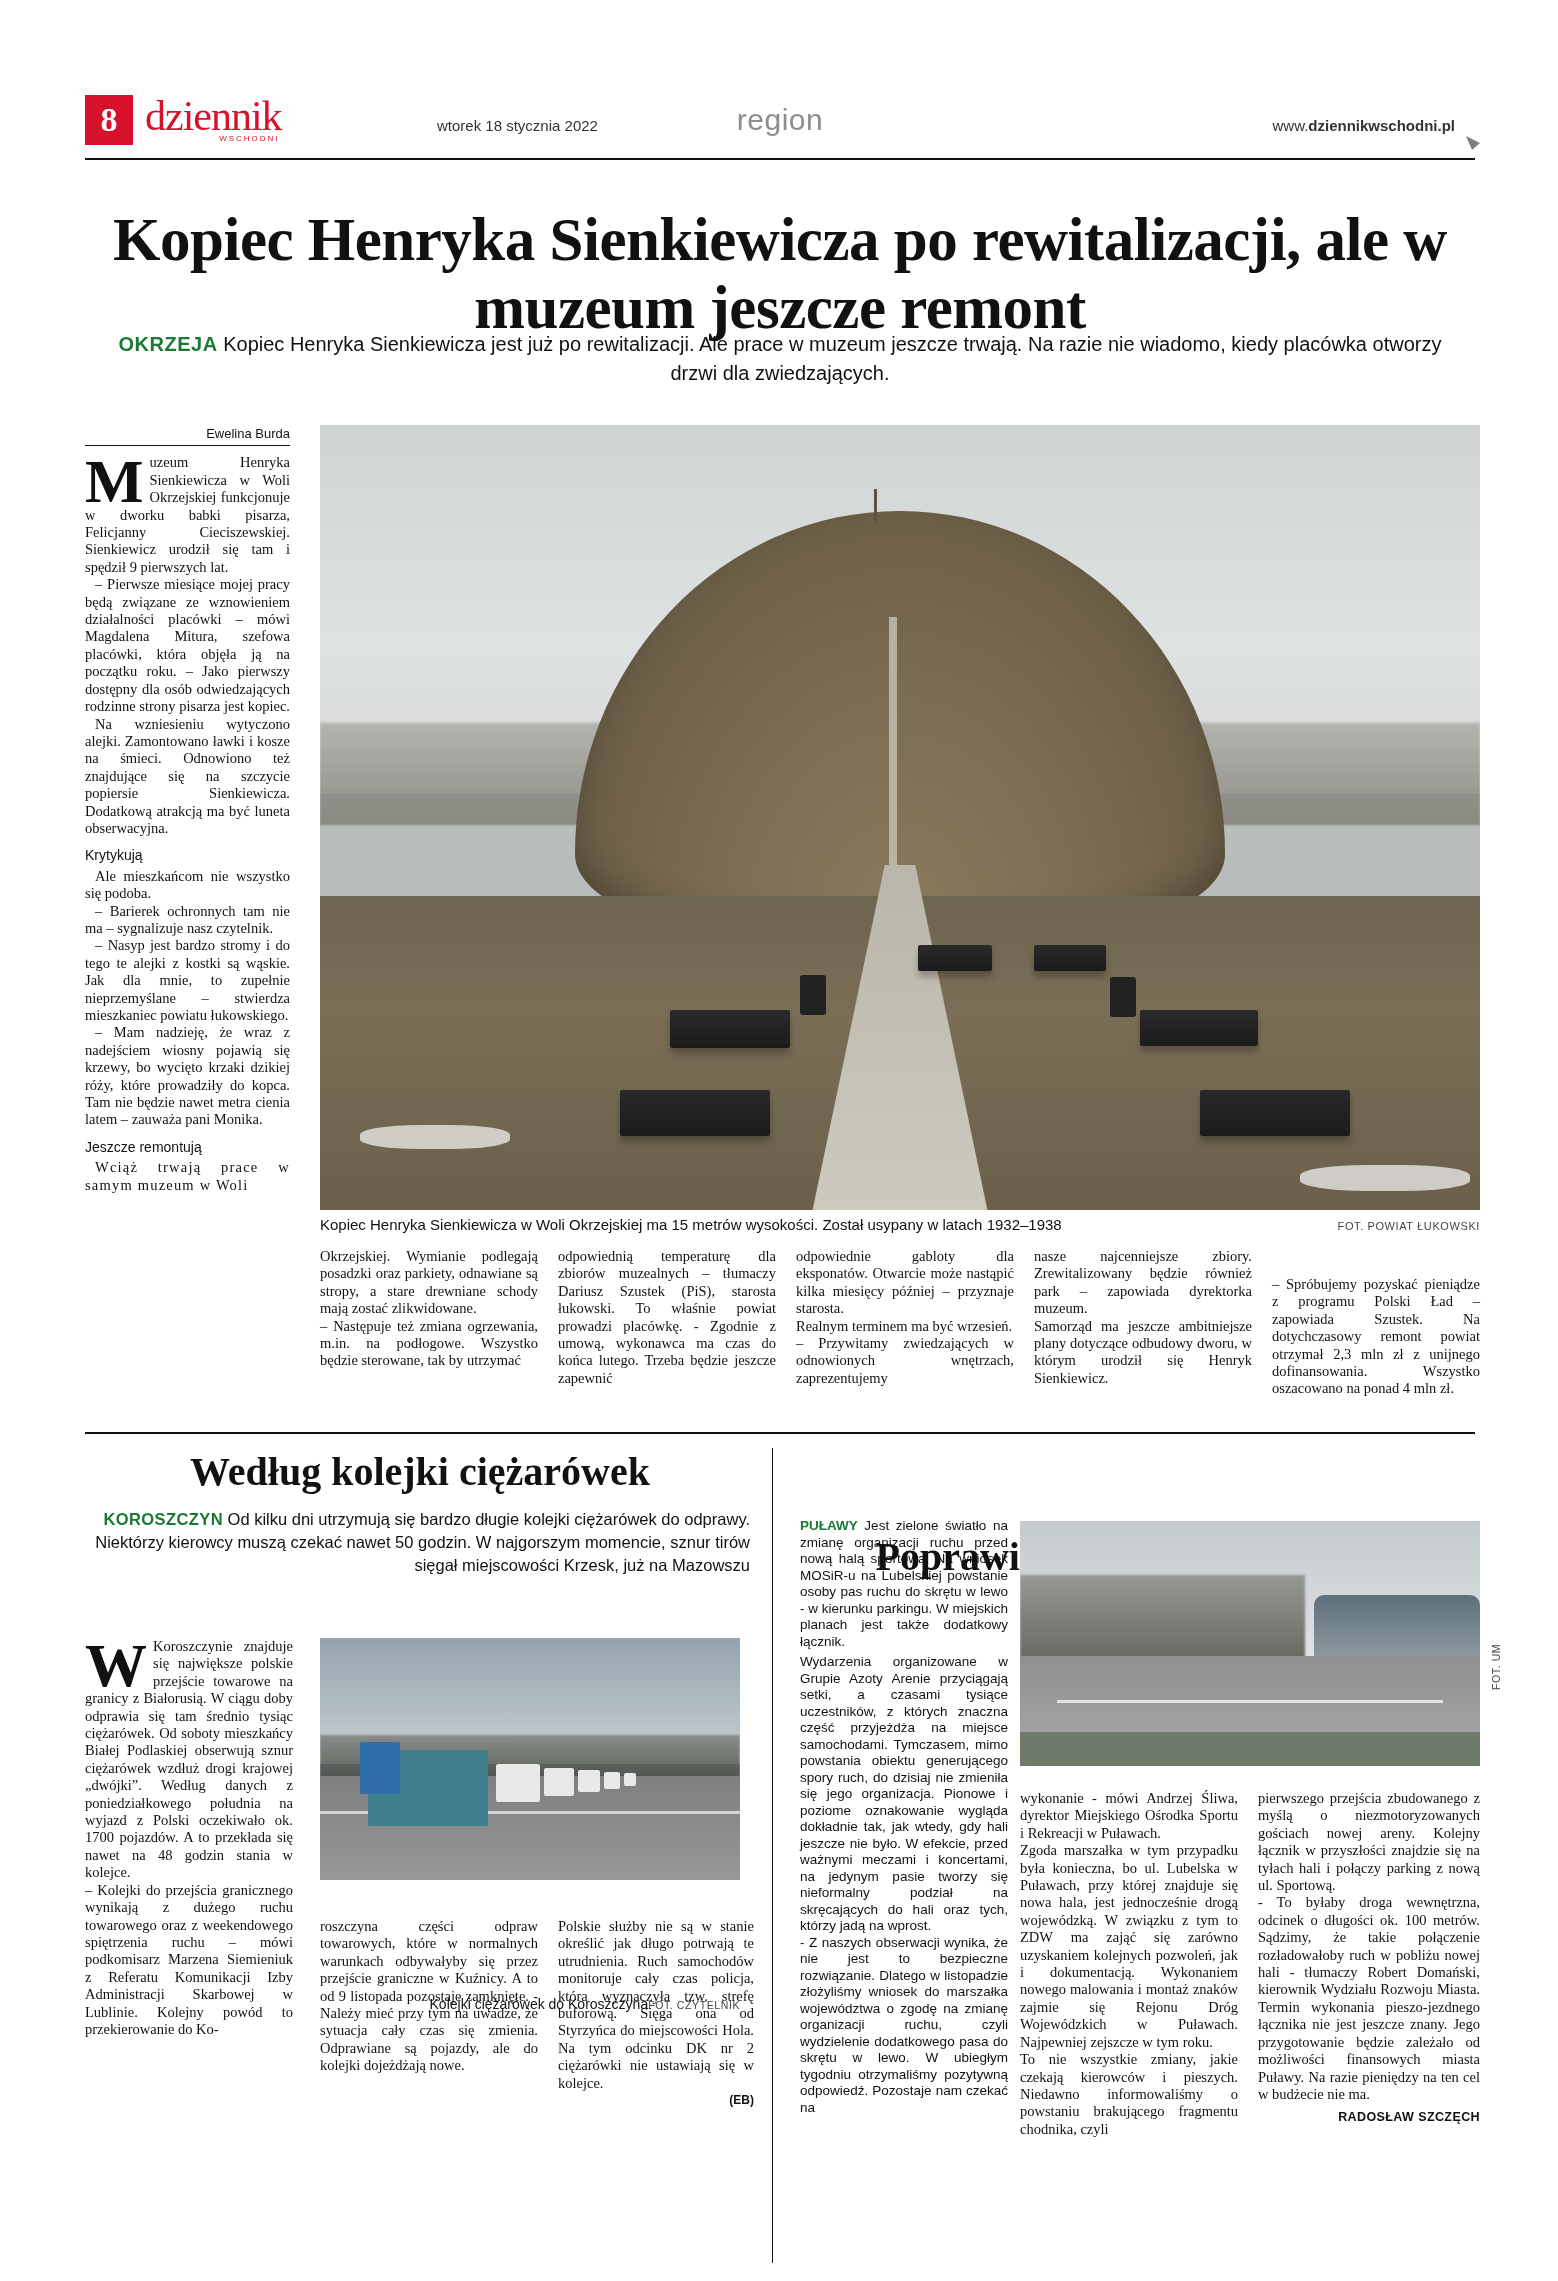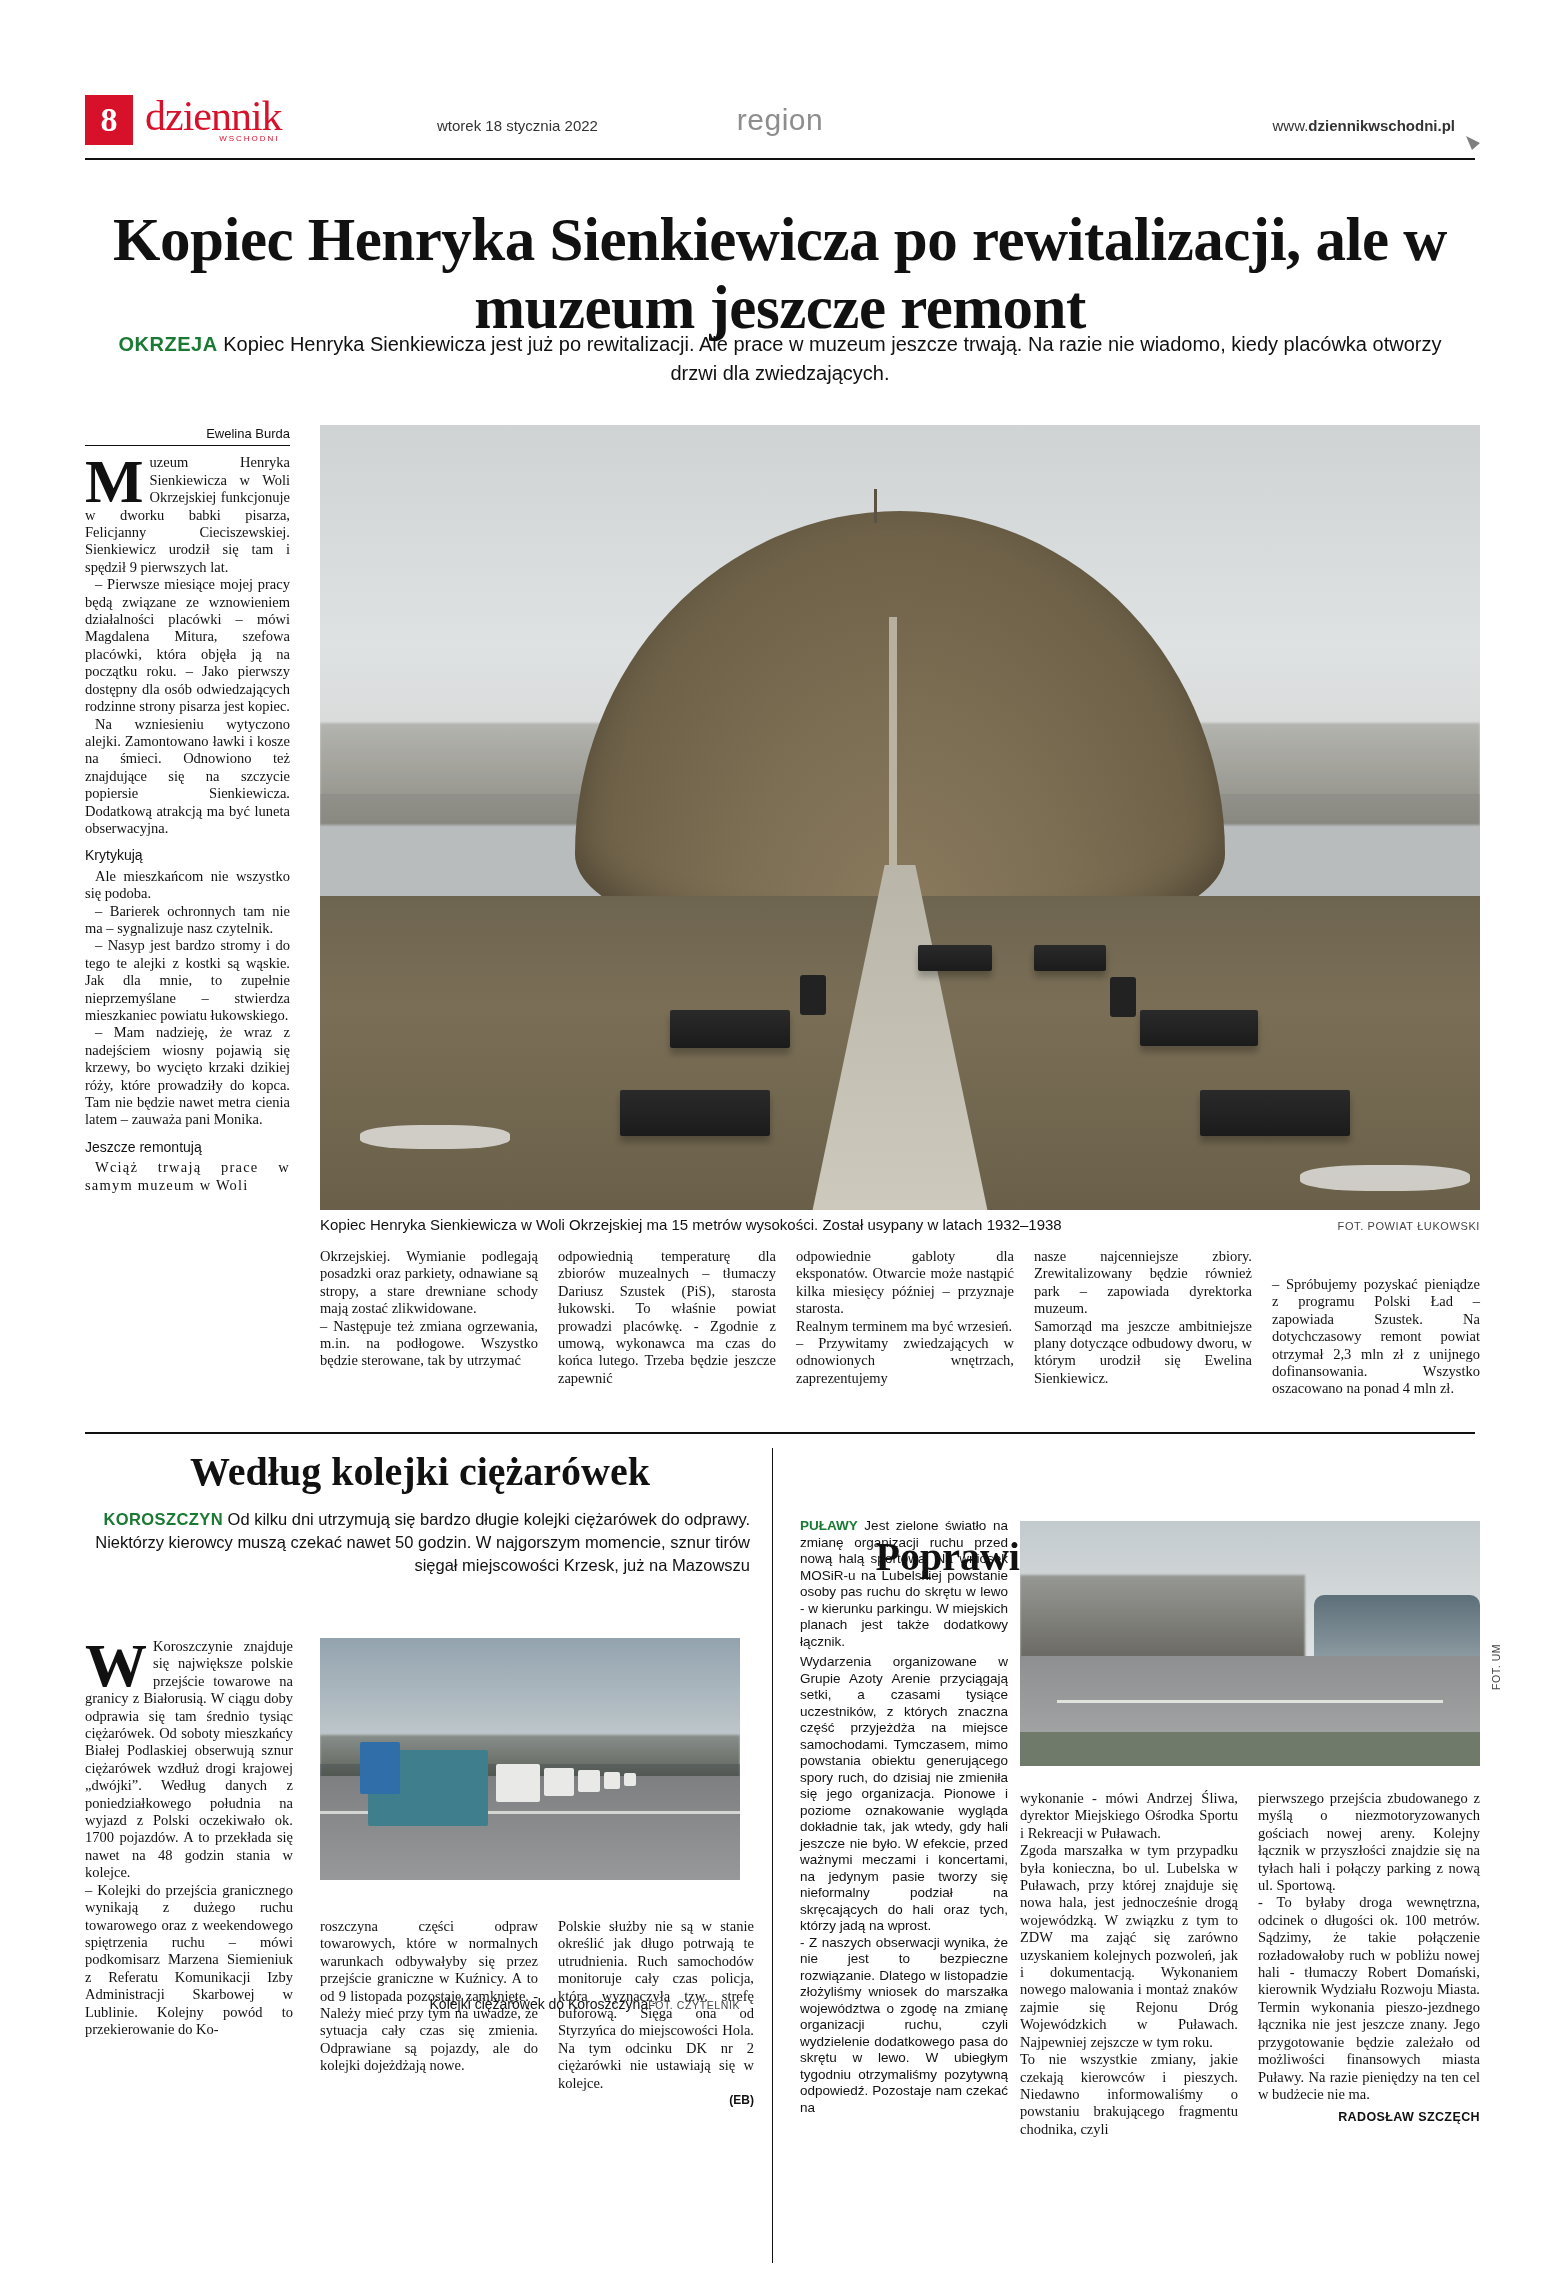--- a/index.html
+++ b/index.html
@@ -436,21 +436,21 @@
     <p style="text-indent:10px;letter-spacing:1.2px">Wciąż trwają prace w samym muzeum w Woli</p>
   </div>
 
   <div class="col" id="col-b1" style="white-space:pre-line">Okrzejskiej. Wymianie podlegają posadzki oraz parkiety, odnawiane są stropy, a stare drewniane schody mają zostać zlikwidowane.
 – Następuje też zmiana ogrzewania, m.in. na podłogowe. Wszystko będzie sterowane, tak by utrzymać</div>
   <div class="col" id="col-b2" style="white-space:pre-line">odpowiednią temperaturę dla zbiorów muzealnych – tłumaczy Dariusz Szustek (PiS), starosta łukowski. To właśnie powiat prowadzi placówkę. - Zgodnie z umową, wykonawca ma czas do końca lutego. Trzeba będzie jeszcze zapewnić</div>
   <div class="col" id="col-b3" style="white-space:pre-line">odpowiednie gabloty dla eksponatów. Otwarcie może nastąpić kilka miesięcy później – przyznaje starosta.
 Realnym terminem ma być wrzesień.
 – Przywitamy zwiedzających w odnowionych wnętrzach, zaprezentujemy</div>
   <div class="col" id="col-b4" style="white-space:pre-line">nasze najcenniejsze zbiory. Zrewitalizowany będzie również park – zapowiada dyrektorka muzeum.
-Samorząd ma jeszcze ambitniejsze plany dotyczące odbudowy dworu, w którym urodził się Ewelina Sienkiewicz.</div>
+Samorząd ma jeszcze ambitniejsze plany dotyczące odbudowy dworu, w którym urodził się Henryk Sienkiewicz.</div>
   <div class="col" id="col-b5" style="white-space:pre-line">– Spróbujemy pozyskać pieniądze z programu Polski Ład – zapowiada Szustek. Na dotychczasowy remont powiat otrzymał 2,3 mln zł z unijnego dofinansowania. Wszystko oszacowano na ponad 4 mln zł.</div>
 
   <div class="rule-h" style="left:85px;top:1432px;width:1390px;height:2px;"></div>
 
   <div class="rule-h" style="left:772px;top:1448px;width:1px;height:815px;"></div>
 
   <div class="head2" style="left:85px;top:1448px;width:670px;">Według kolejki ciężarówek</div>
   <div class="lead2" style="left:90px;top:1508px;width:660px;">
     <span class="kicker">KOROSZCZYN</span><span> Od kilku dni utrzymują się bardzo długie kolejki ciężarówek do odprawy. Niektórzy kierowcy muszą czekać nawet 50 godzin. W najgorszym momencie, sznur tirów sięgał miejscowości Krzesk, już na Mazowszu</span>
   </div>

